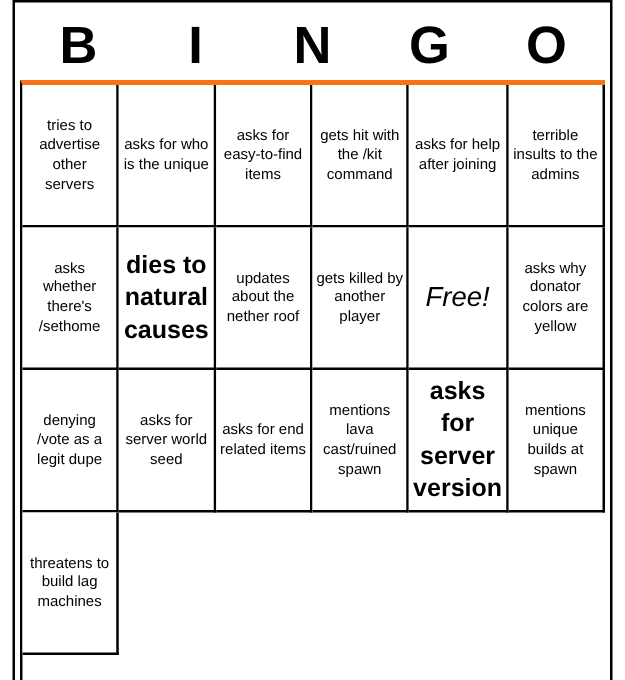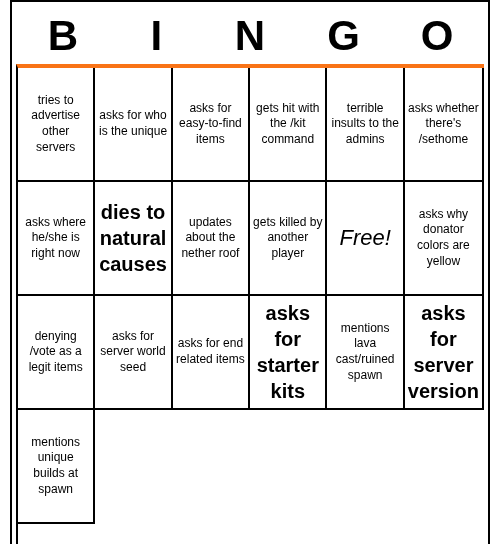--- a/index.html
+++ b/index.html
@@ -72,29 +72,29 @@
       <div class="bingo-letter">I</div>
       <div class="bingo-letter">N</div>
       <div class="bingo-letter">G</div>
       <div class="bingo-letter">O</div>
     </div>
   <div class="bingo-grid">
   <div class="bingo-cell">tries to advertise other servers</div>
       <div class="bingo-cell">asks for who is the unique</div>
       <div class="bingo-cell">asks for easy-to-find items</div>
       <div class="bingo-cell">gets hit with the /kit command</div>
+      <div class="bingo-cell">asks for help after joining</div>
       <div class="bingo-cell">terrible insults to the admins</div>
       <div class="bingo-cell">asks whether there's /sethome</div>
-      <div class="bingo-cell">asks where he/she is right now</div>
       <div class="bingo-cell large-text">dies to natural causes</div>
       <div class="bingo-cell">updates about the nether roof</div>
       <div class="bingo-cell">gets killed by another player</div>
       <div class="bingo-cell free">Free!</div>
       <div class="bingo-cell">asks why donator colors are yellow</div>
-      <div class="bingo-cell">denying /vote as a legit items</div>
+      <div class="bingo-cell">denying /vote as a legit dupe</div>
       <div class="bingo-cell">asks for server world seed</div>
       <div class="bingo-cell">asks for end related items</div>
-      <div class="bingo-cell large-text">asks for starter kits</div>
       <div class="bingo-cell">mentions lava cast/ruined spawn</div>
       <div class="bingo-cell large-text">asks for server version</div>
       <div class="bingo-cell">mentions unique builds at spawn</div>
+      <div class="bingo-cell">threatens to build lag machines</div>
     </div>
 </div>
 
 </body></html>

